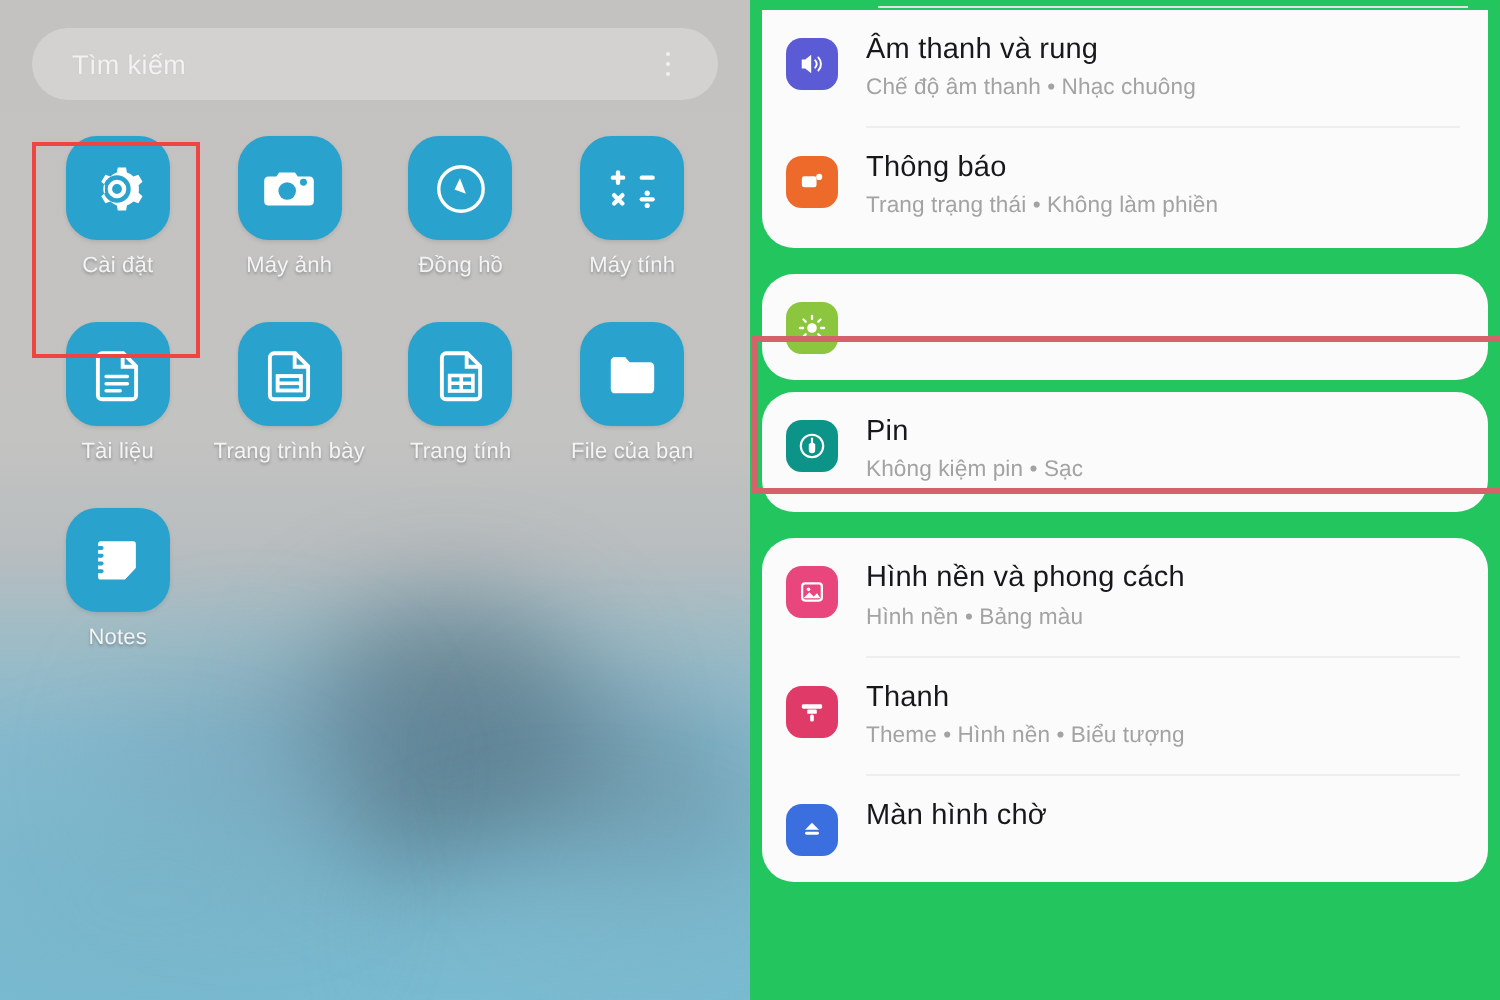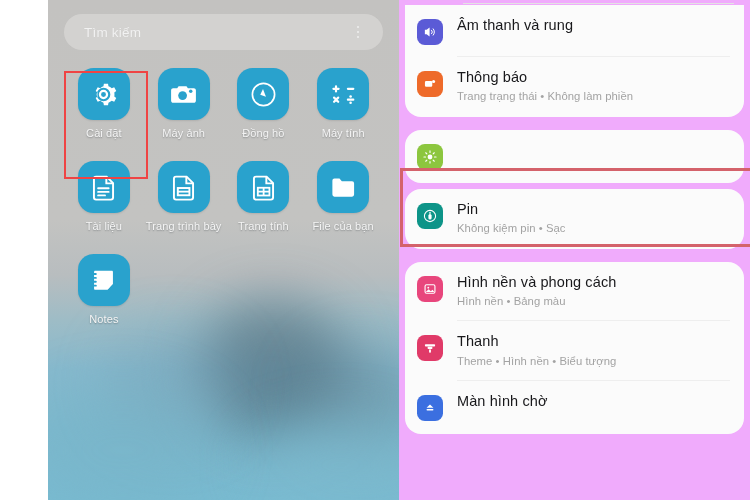--- a/index.html
+++ b/index.html
@@ -1,21 +1,21 @@
 <!DOCTYPE html>
 <html><head>
 <meta charset="utf-8">
 <style>
   * { box-sizing: border-box; margin: 0; padding: 0; }
   html, body {
     width: 750px; height: 500px;
     font-family: "Liberation Sans", "DejaVu Sans", sans-serif;
     overflow: hidden; background: #fff;
   }
-  #screen { position: relative; width: 750px; height: 500px; display: flex; padding-left: 48px; }
+  #screen { position: relative; width: 750px; height: 500px; display: flex; }
 
   
   #left-panel {
     position: relative;
     width: 375px; height: 500px;
     overflow: hidden;
     background: linear-gradient(180deg,
         #c3c2c0 0%, #c3c3c1 44%, #b8bdbf 55%,
         #9ebcc6 64%, #86b9cd 74%, #7db9ce 86%, #79bbd1 100%);
   }
@@ -79,21 +79,21 @@
     position: absolute; z-index: 5;
     left: 16px; top: 71px; width: 84px; height: 108px;
     border: 2.5px solid #ef4444; background: transparent;
     pointer-events: none;
   }
 
   
   #right-panel {
     position: relative;
     width: 375px; height: 500px;
-    background: #f0abfc;
+    background: #22c55e;
     overflow: hidden;
   }
   .top-rule { position: absolute; left: 64px; right: 16px; top: 3px; height: 1px; background: #e3e3e3; }
 
   .card {
     background: #fbfbfb;
     border-radius: 16px;
     margin: 0 6px;
     padding: 0 0 2px 0;
   }
@@ -280,20 +280,21 @@
       <div class="row">
         <span class="ico" style="background:#5b5bd6">
           <svg viewBox="0 0 24 24" fill="#fff">
             <path d="M11.4 5.1 6.9 8.6H4.3v6.8h2.6l4.5 3.5z"></path>
             <path d="M14.4 9.3a3.8 3.8 0 0 1 0 5.4" fill="none" stroke="#fff" stroke-width="1.5" stroke-linecap="round"></path>
             <path d="M16.8 7.2a7 7 0 0 1 0 9.6" fill="none" stroke="#fff" stroke-width="1.5" stroke-linecap="round"></path>
           </svg>
         </span>
         <span class="txt">
           <span class="title" style="display:block">Âm thanh và rung</span>
+          <span class="sub" style="display:block">Chế độ âm thanh  •  Nhạc chuông</span>
         </span>
       </div>
 
       <div class="divider"></div>
 
       <div class="row">
         <span class="ico" style="background:#ee6a2a">
           <svg viewBox="0 0 24 24" fill="#fff">
             <path d="M4.4 9.4a1.8 1.8 0 0 1 1.8-1.8h7.4a1.8 1.8 0 0 1 1.8 1.8v4.8a1.8 1.8 0 0 1-1.8 1.8H6.2a1.8 1.8 0 0 1-1.8-1.8z"></path>
             <circle cx="17.4" cy="8.2" r="2.3"></circle>

